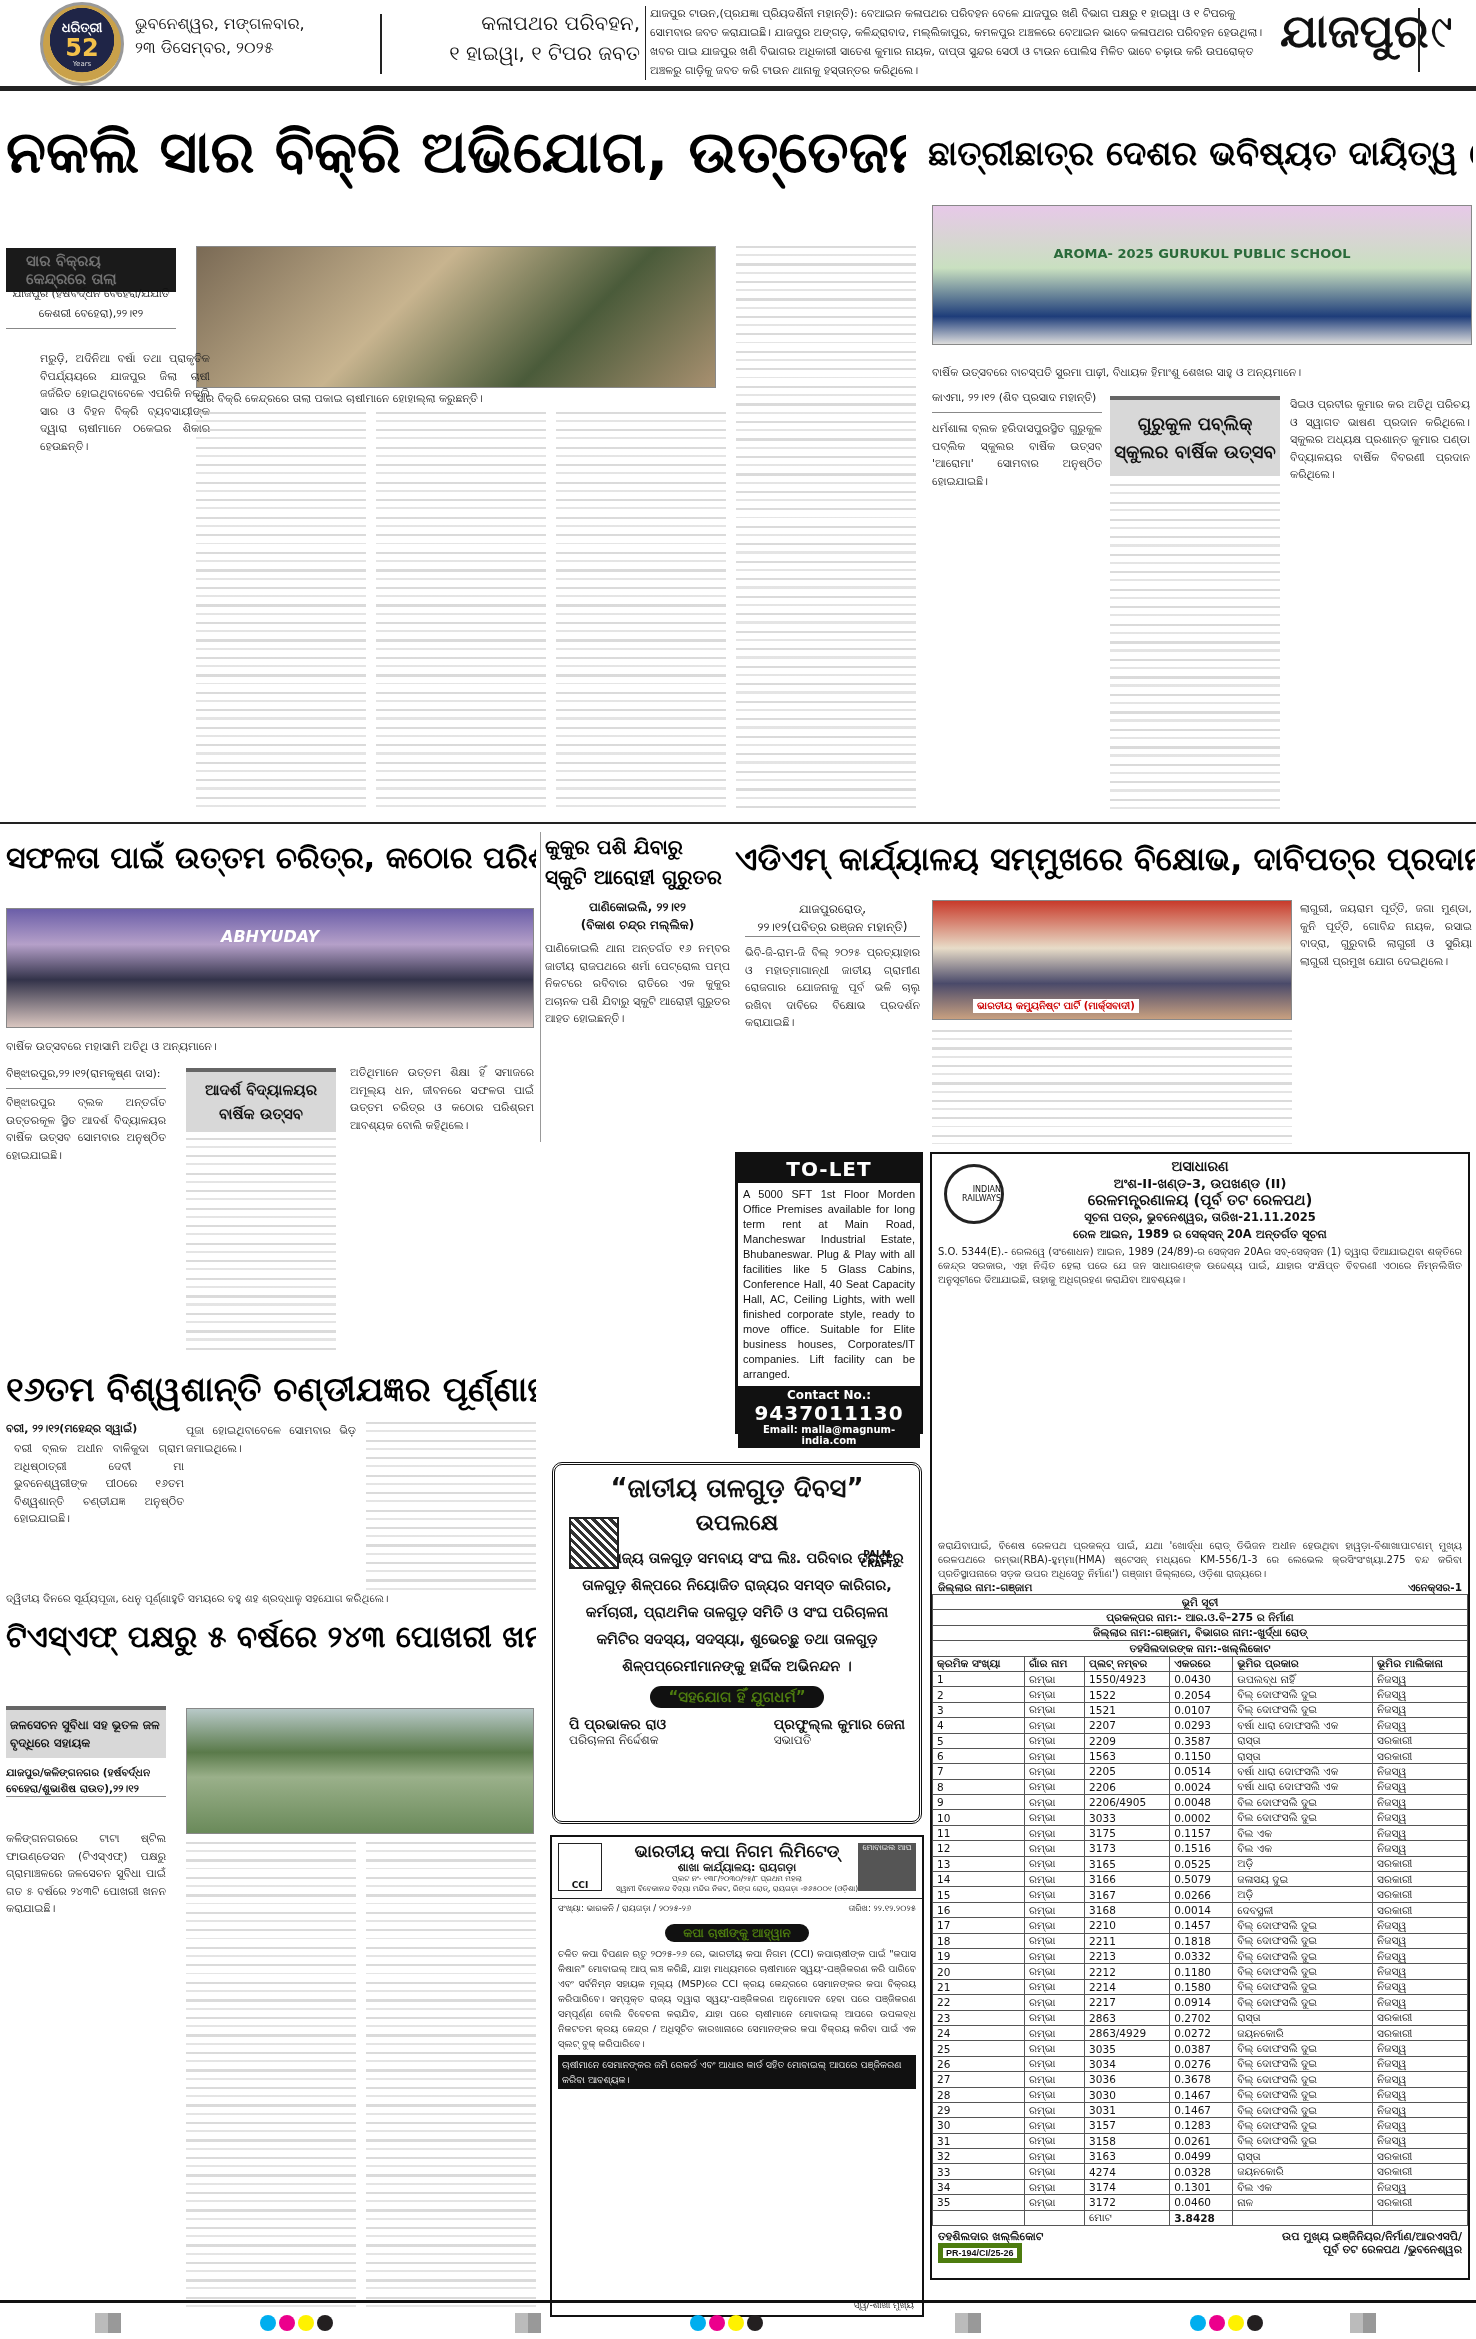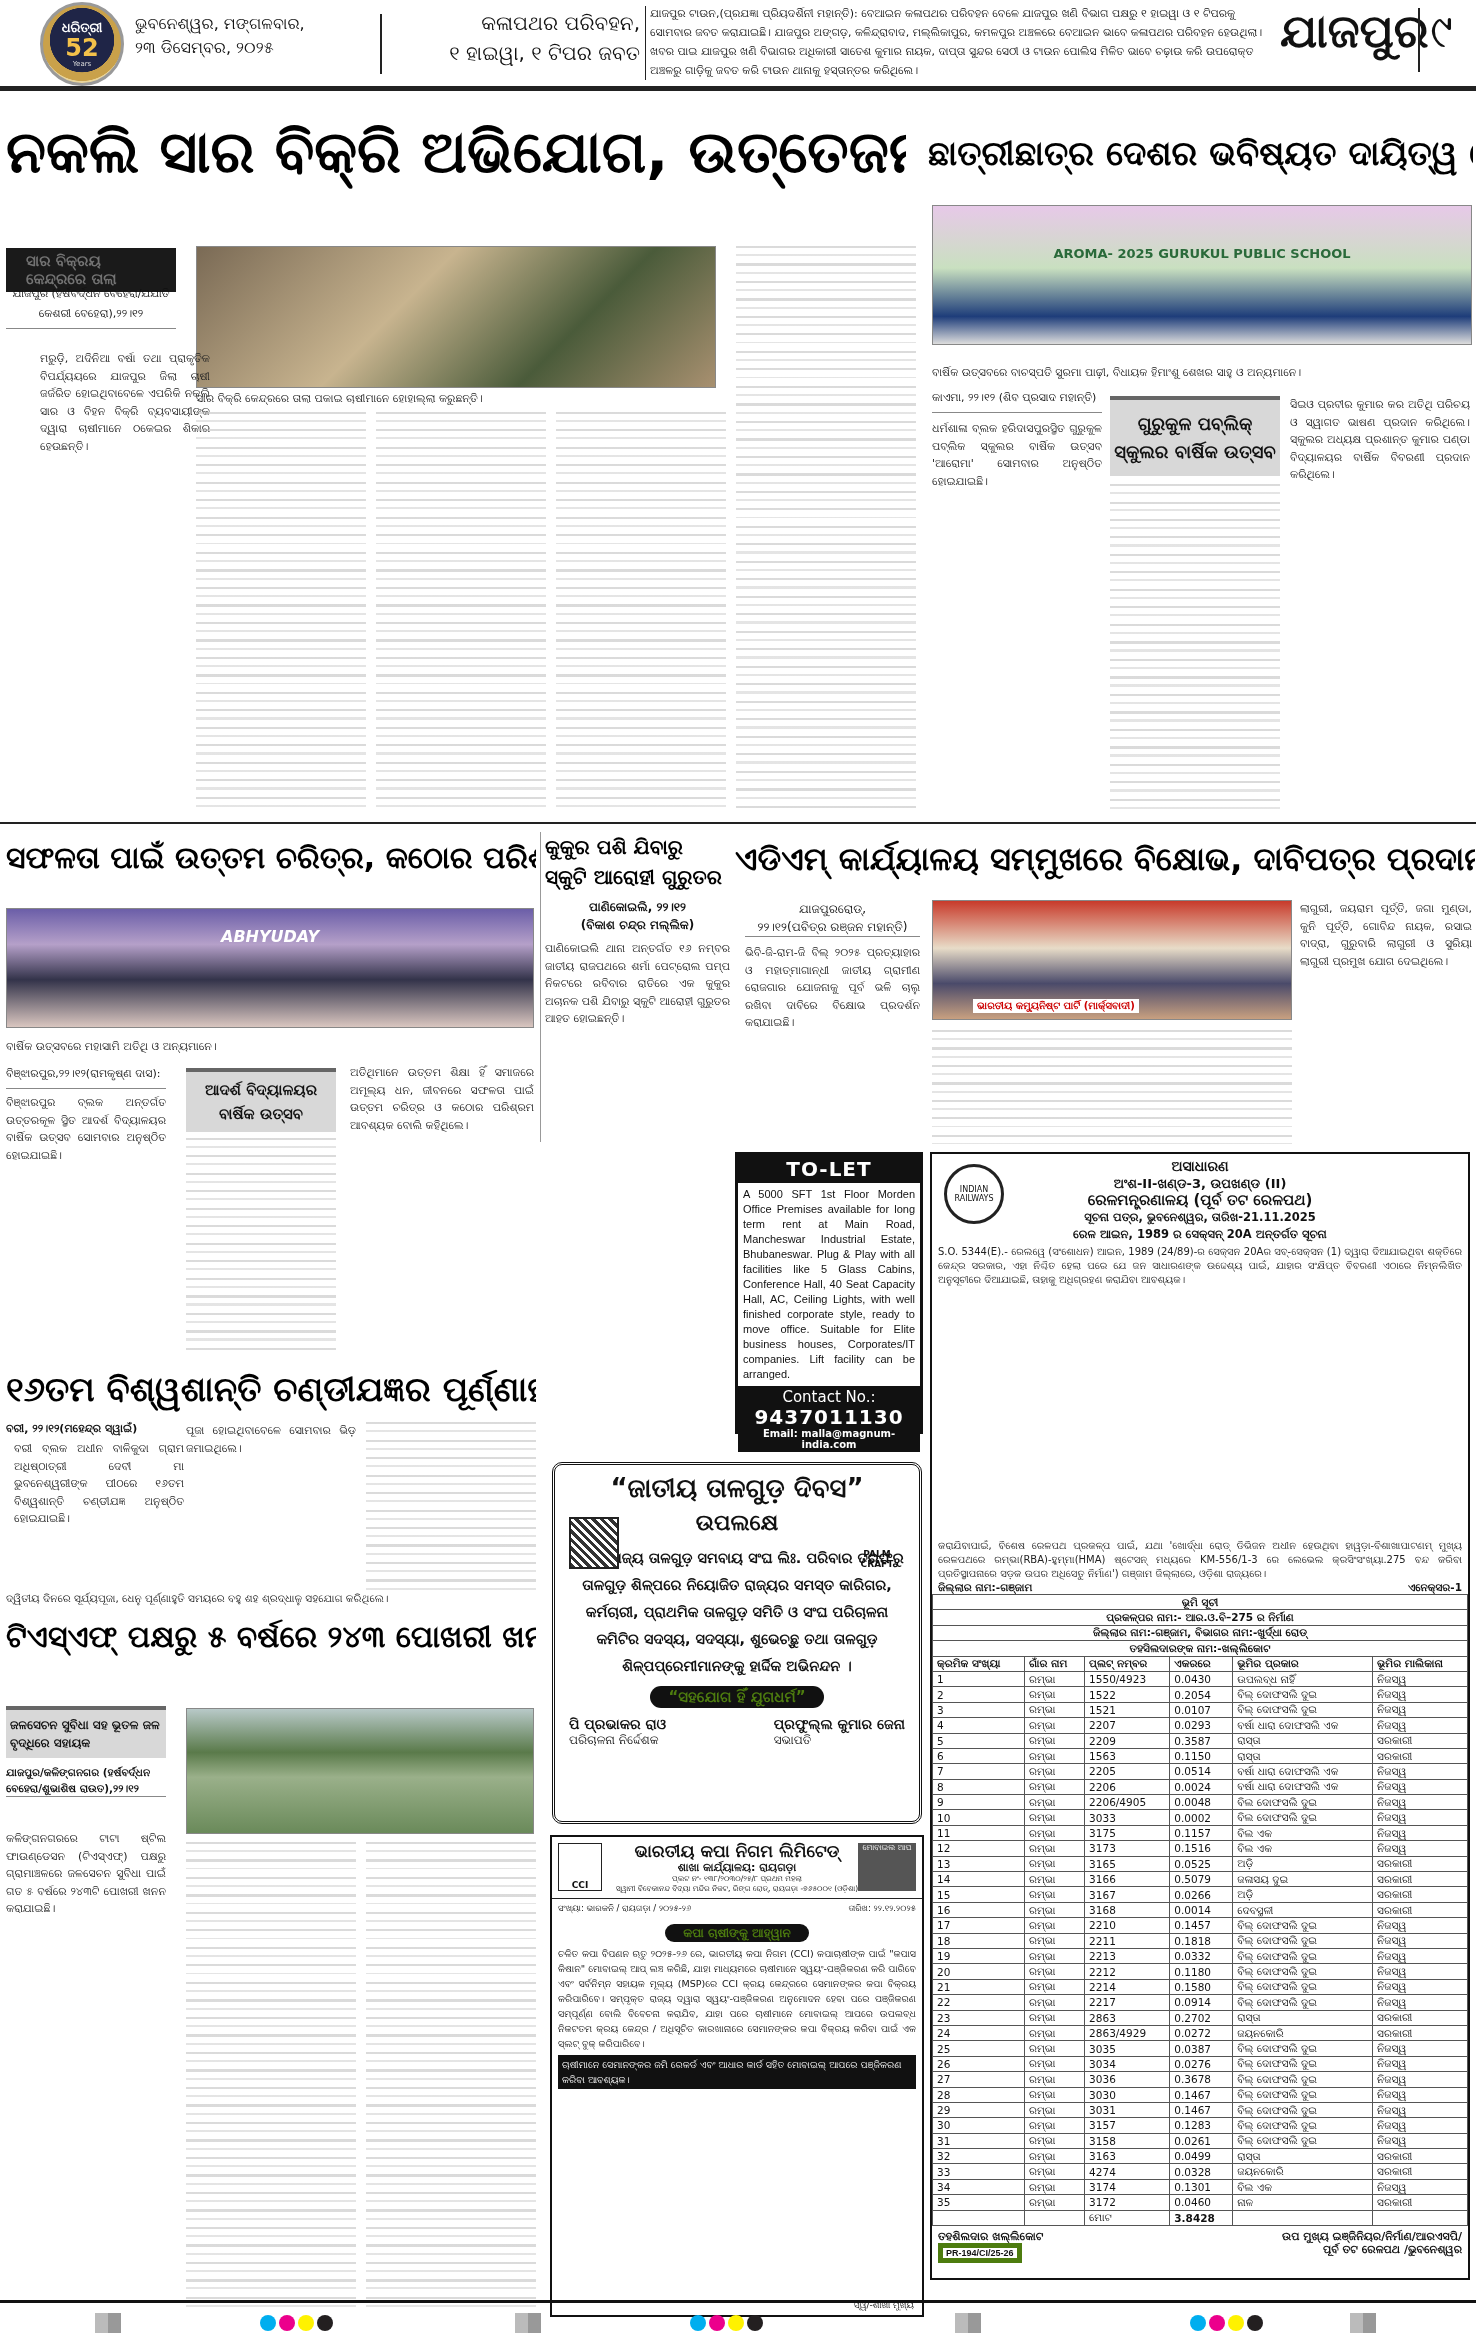--- a/index.html
+++ b/index.html
@@ -26,27 +26,27 @@
   .caption { font-size: 11px; color: #222; }
   .kicker { background: #1a1a1a; color: #737373; font-weight: bold; font-size: 18px; padding: 4px 20px; }
   .boxhead { background: #d8d8d8; border-top: 4px solid #666; text-align: center; font-weight: bold; }
   .byline { font-size: 12px; line-height: 20px; border-bottom: 1px solid #888; padding-bottom: 4px; }
   .col-text { font-size: 11px; line-height: 17.5px; color: #222; text-align: justify; overflow: hidden; }
   .filler { color: #333; }
   .tolet { left: 735px; top: 1152px; width: 188px; height: 282px; background: #fff; border: 3px solid #111; }
   .tolet .t-head { background: #111; color: #fff; text-align: center; font-size: 20px; font-weight: bold; letter-spacing: 1px; padding: 2px 0; }
   .tolet .t-body { font-size: 11px; line-height: 15px; padding: 4px 5px; text-align: justify; font-family: "Liberation Sans", sans-serif; }
   .tolet .t-foot { background: #111; color: #fff; text-align: center; padding: 2px 0; }
-  .tolet .t-foot .c1 { font-size: 15px; font-weight: normal; }
+  .tolet .t-foot .c1 { font-size: 12px; font-weight: bold; }
   .tolet .t-foot .c2 { font-size: 20px; font-weight: bold; letter-spacing: 1px; line-height: 22px; }
   .tolet .t-foot .c3 { font-size: 10px; font-weight: bold; }
   .notice { left: 930px; top: 1152px; width: 540px; height: 1128px; border: 2px solid #111; background: #fff; }
   .notice .center { text-align: center; }
   .notice .n-title { font-size: 13px; font-weight: bold; line-height: 17px; }
-  .rail-logo { position: absolute; left: 12px; top: 10px; width: 60px; height: 60px; border-radius: 50%; border: 3px solid #222; display: flex; align-items: center; justify-content: center; font-size: 8px; text-align: center; }
+  .rail-logo { position: absolute; left: 12px; top: 10px; width: 60px; height: 60px; border-radius: 50%; border: 3px solid #222; display: flex; align-items: center; justify-content: center; font-size: 8px; text-align: right; }
   .n-para { font-size: 10px; line-height: 14px; padding: 0 6px; text-align: justify; color: #222; }
   table.land { width: 100%; border-collapse: collapse; font-size: 10.5px; font-family: "DejaVu Sans", sans-serif; }
   table.land td, table.land th { border: 1px solid #555; padding: 0 4px; height: 15.4px; text-align: left; font-weight: normal; white-space: nowrap; }
   table.land th { font-weight: bold; }
   .ad-tal { left: 552px; top: 1462px; width: 370px; height: 362px; border: 3px double #111; border-radius: 10px; background: #fff; text-align: center; }
   .ad-cci { left: 550px; top: 1835px; width: 374px; height: 482px; border: 2px solid #111; background: #fff; }
   .pill { display: inline-block; background: #111; color: #4d7c0f; border-radius: 11px; padding: 2px 18px; font-weight: bold; }
   .regmarks { left: 0; top: 2309px; width: 1476px; height: 30px; }
   .dot { width: 16px; height: 16px; border-radius: 50%; display: inline-block; margin-right: 3px; }
   .greysq { width: 26px; height: 20px; background: linear-gradient(90deg,#bbb 50%,#999 50%); }

